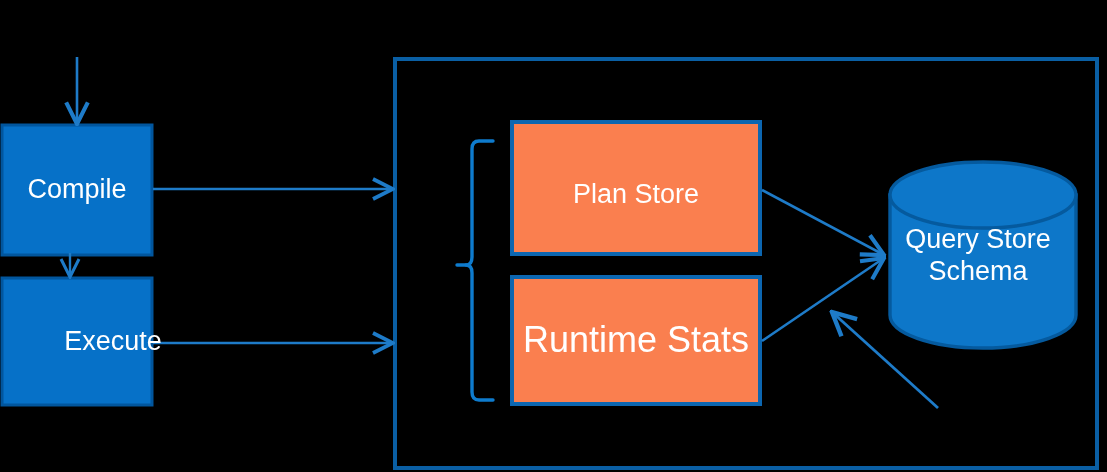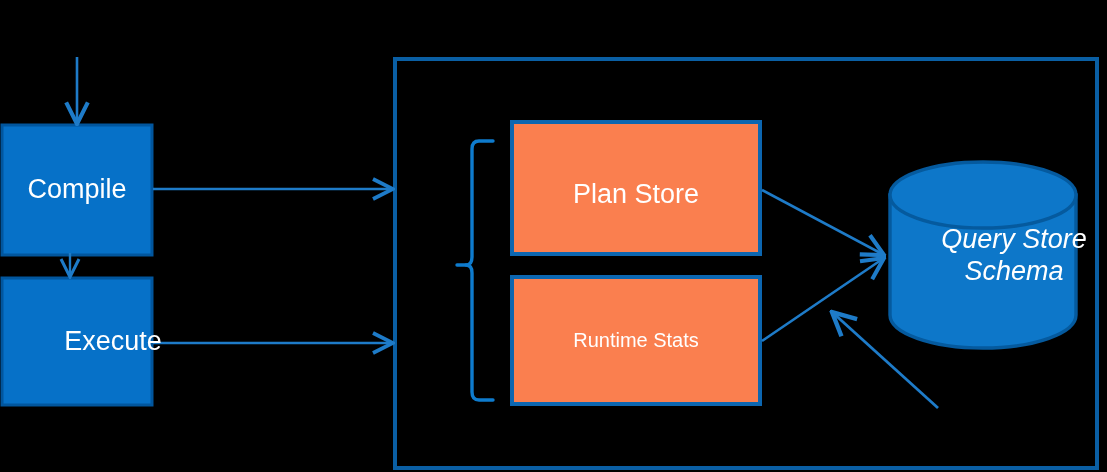--- a/index.html
+++ b/index.html
@@ -29,22 +29,22 @@
     justify-content: center;
     text-align: center;
     color: #FFFFFF;
     pointer-events: none;
     line-height: 1.18;
     white-space: pre-line;
   }
   .lbl-compile   { left: 2px;   top: 125px; width: 150px; height: 130px; font-size: 27px; }
   .lbl-execute   { left: 2px;   top: 278px; width: 150px; height: 127px; font-size: 27px; margin-left: 36px; }
   .lbl-planstore { left: 511px; top: 121px; width: 250px; height: 148px; font-size: 27px; }
-  .lbl-runtime   { left: 511px; top: 276px; width: 250px; height: 129px; font-size: 20px; }
-  .lbl-cylinder  { left: 921px; top: 176px; width: 186px; height: 160px; font-size: 27px; font-style: italic; }
+  .lbl-runtime   { left: 511px; top: 276px; width: 250px; height: 129px; font-size: 36px; }
+  .lbl-cylinder  { left: 885px; top: 176px; width: 186px; height: 160px; font-size: 27px; }
 </style>
 </head>
 <body>
 
 <div id="canvas">
 
   <svg id="svg-layer" viewBox="0 0 1107 472" xmlns="http://www.w3.org/2000/svg">
 
     <defs>
       <marker id="openArrow" viewBox="0 0 12 12" refX="11" refY="6" markerWidth="9" markerHeight="9" orient="auto-start-reverse">

